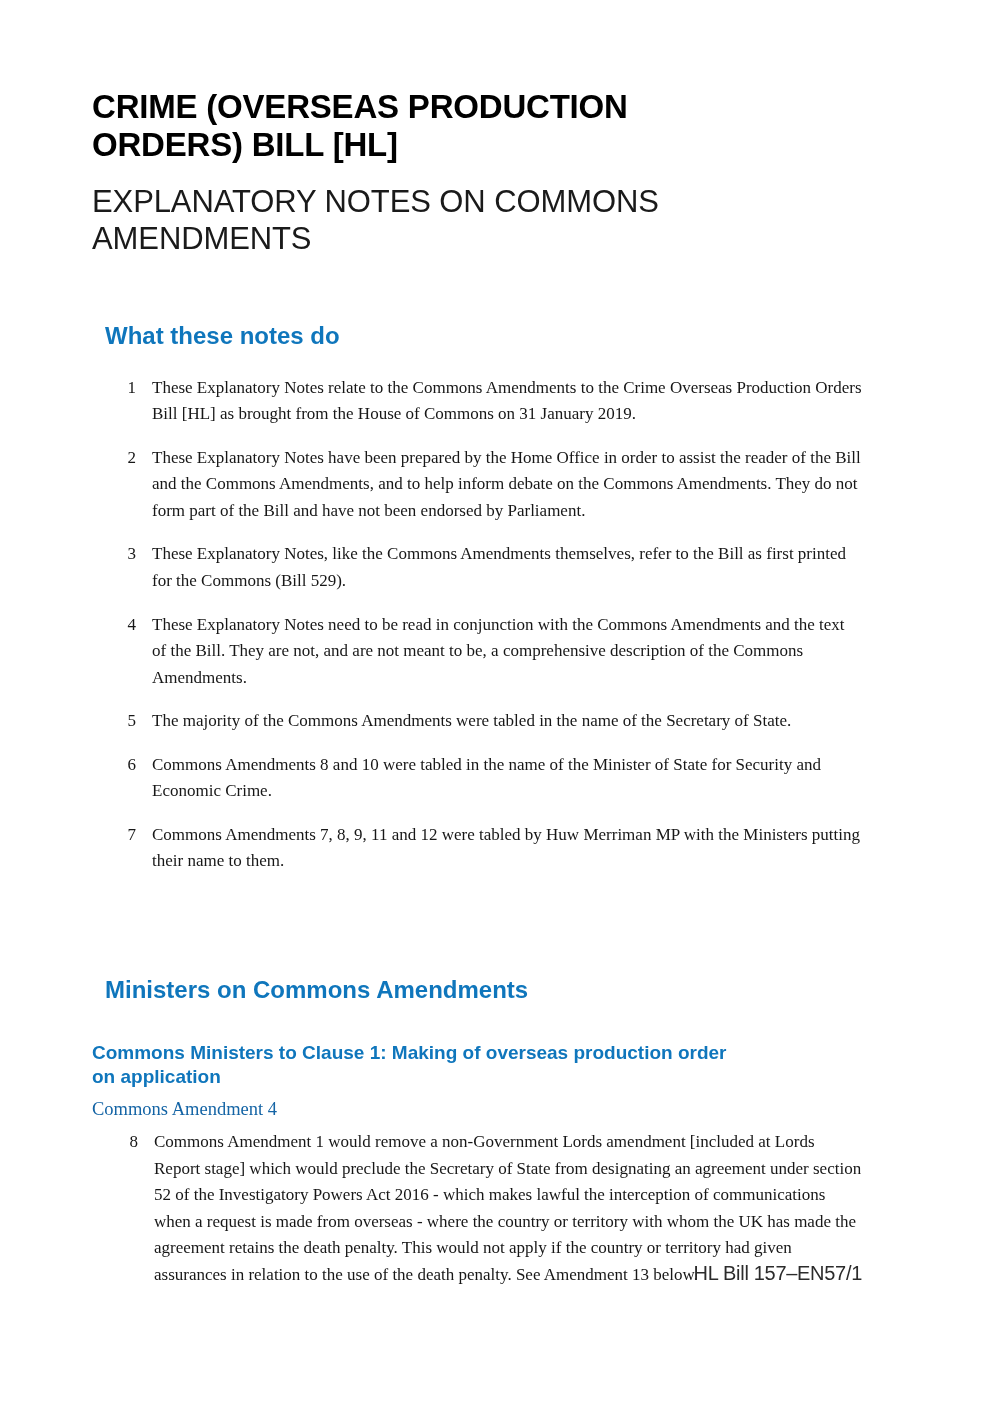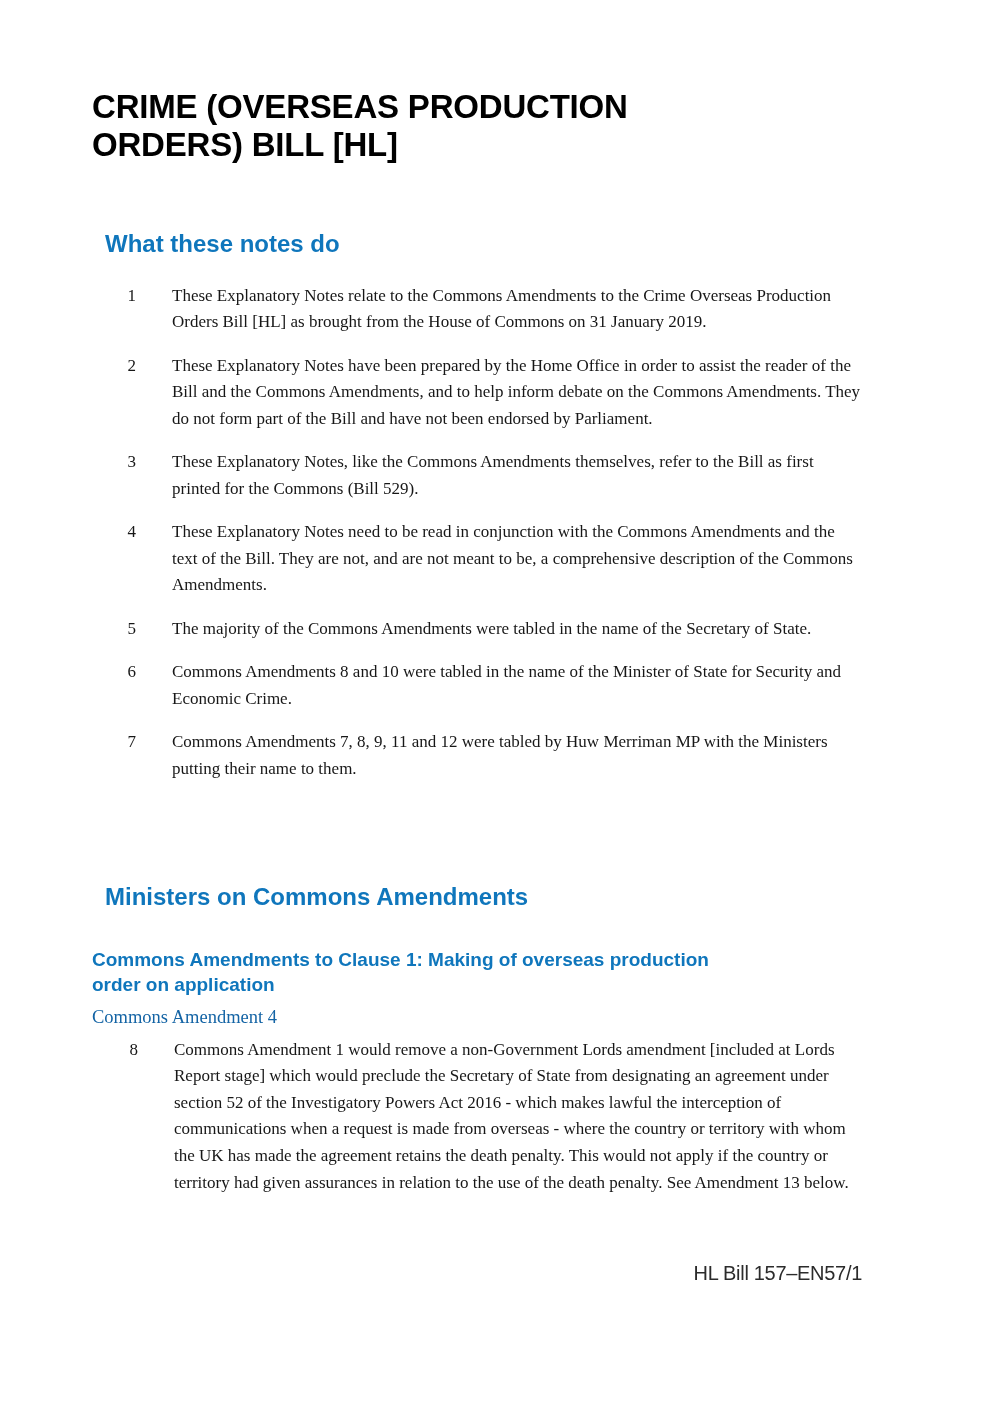--- a/index.html
+++ b/index.html
@@ -115,21 +115,20 @@
     top: 0;
     width: 18px;
     text-align: right;
     font-family: "Liberation Serif", "DejaVu Serif", serif;
     font-size: 17px;
     line-height: 1.56;
     color: #171717;
   }
   .para-text {
     display: block;
-    margin-left: 20px;
   }
 
   
   .para-list.commentary {
     margin-top: 8px;
   }
   .para-list.commentary .para {
     padding-left: 62px;
   }
   .para-list.commentary .para-num {
@@ -156,20 +155,21 @@
 </style>
 </head>
 <body>
 
 <div class="page">
 
   <div class="content">
 
     <h1 class="doc-title">CRIME (OVERSEAS PRODUCTION ORDERS) BILL [HL]</h1>
 
+    <h2 class="doc-subtitle">EXPLANATORY NOTES ON COMMONS AMENDMENTS</h2>
 
     <div class="sec-notes-head">
       <h3 class="h-major">What these notes do</h3>
     </div>
 
     <ol class="para-list">
 
       <li class="para">
         <span class="para-num">1</span>
         <span class="para-text">These Explanatory Notes relate to the Commons Amendments to the Crime Overseas Production Orders Bill [HL] as brought from the House of Commons on 31 January 2019.</span>
@@ -205,21 +205,21 @@
         <span class="para-text">Commons Amendments 7, 8, 9, 11 and 12 were tabled by Huw Merriman MP with the Ministers putting their name to them.</span>
       </li>
 
     </ol>
 
     <div class="sec-commentary-head">
       <h3 class="h-major">Ministers on Commons Amendments</h3>
     </div>
 
     <div class="sec-clause-head">
-      <h4 class="h-sub">Commons Amendments to Clause 1: Making of overseas production order on application</h4>
+      <h4 class="h-sub">Commons Ministers to Clause 1: Making of overseas production order on application</h4>
     </div>
 
     <div class="sec-amend-head">
       <h5 class="h-amend">Commons Amendment 4</h5>
     </div>
 
     <ol class="para-list commentary">
       <li class="para">
         <span class="para-num">8</span>
         <span class="para-text">Commons Amendment 1 would remove a non-Government Lords amendment [included at Lords Report stage] which would preclude the Secretary of State from designating an agreement under section 52 of the Investigatory Powers Act 2016 - which makes lawful the interception of communications when a request is made from overseas - where the country or territory with whom the UK has made the agreement retains the death penalty. This would not apply if the country or territory had given assurances in relation to the use of the death penalty. See Amendment 13 below.</span>

